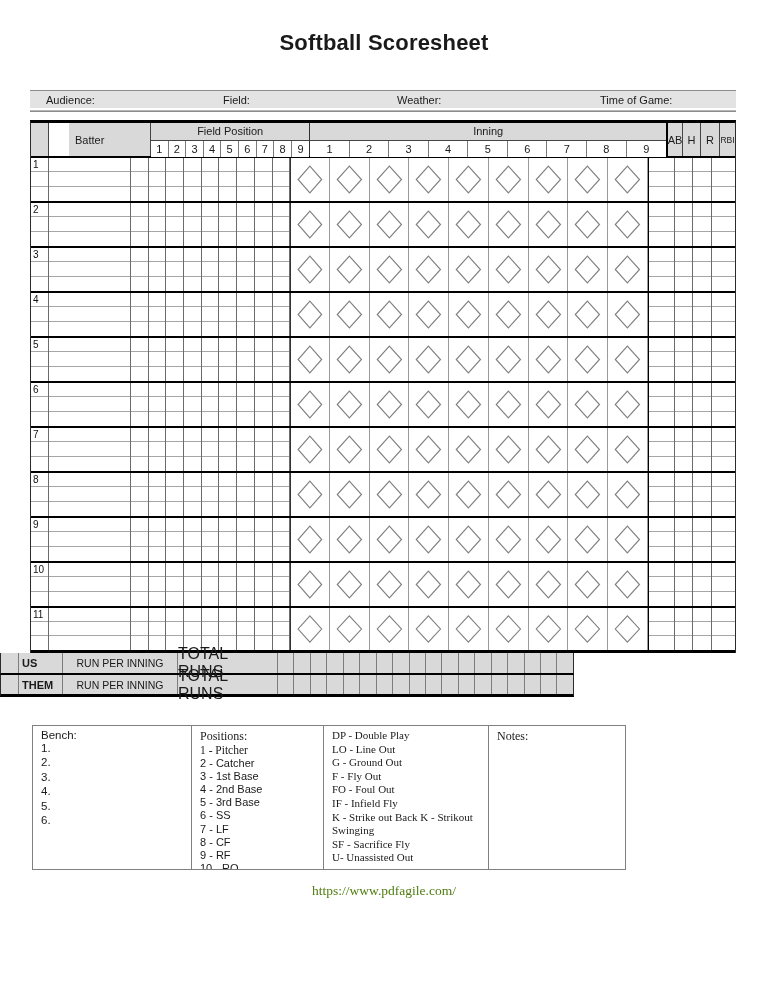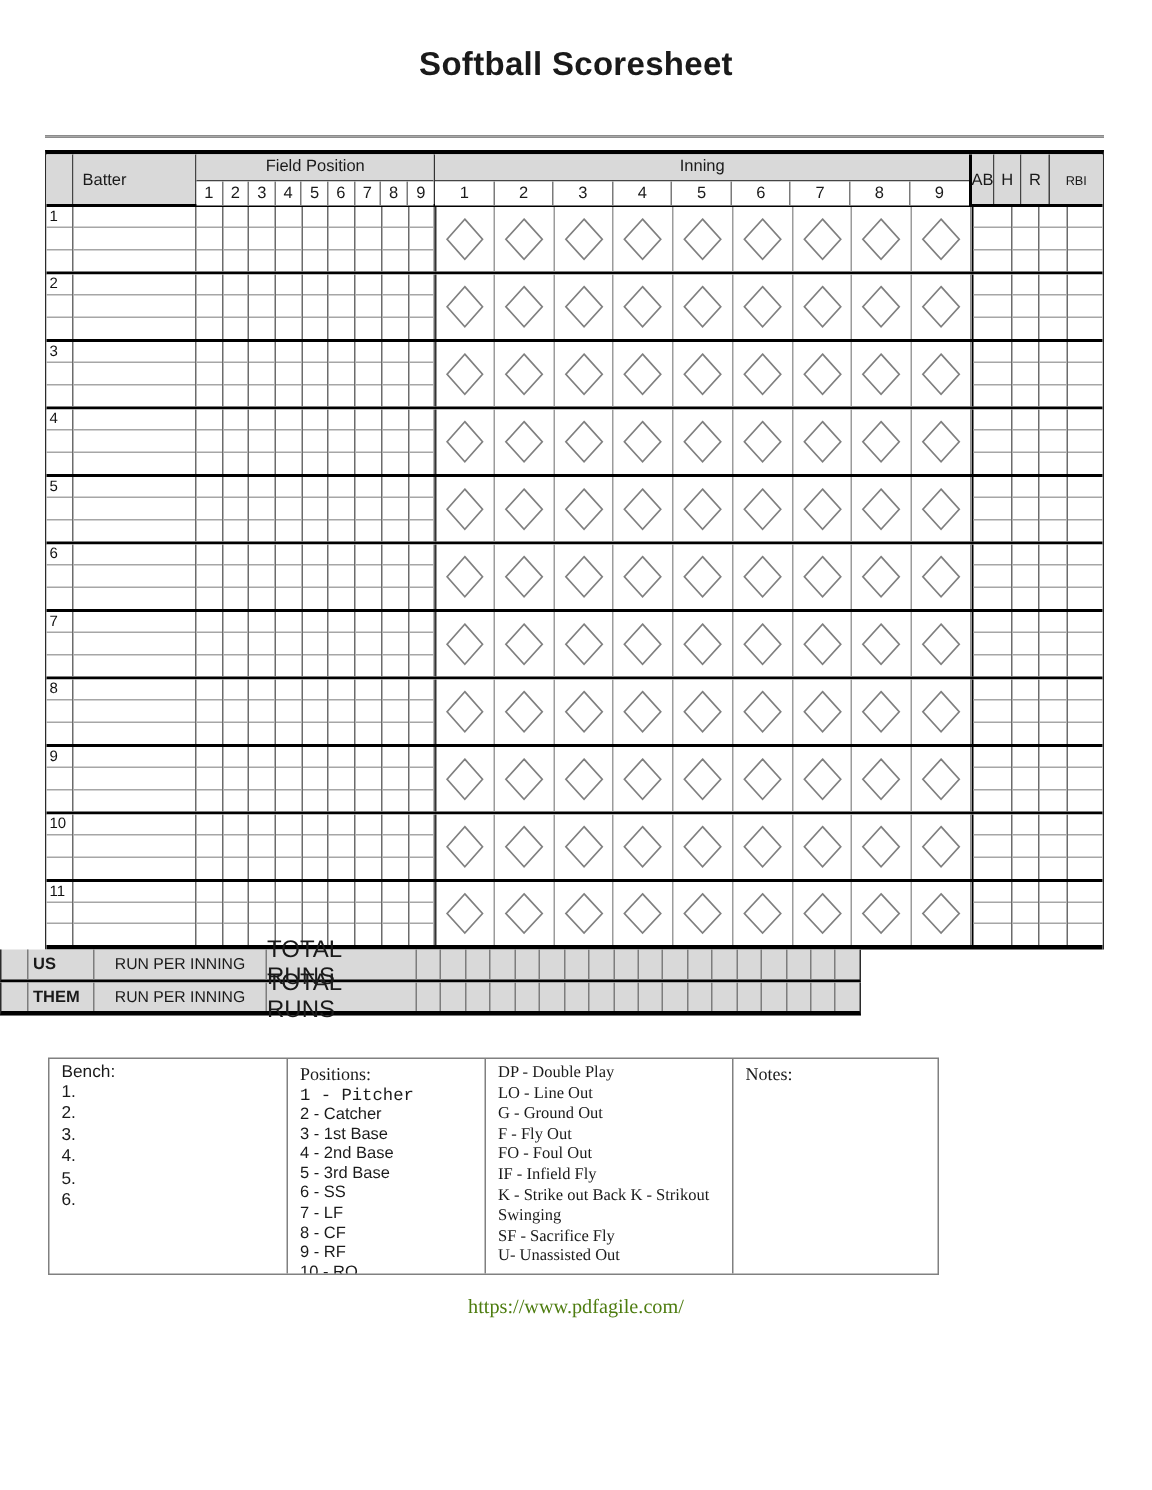--- a/index.html
+++ b/index.html
@@ -29,21 +29,21 @@
   .seg { display: flex; align-items: center; }
   .seg .lbl { padding-left: 16px; font-size: 11px; white-space: nowrap; }
   .seg .fill { flex: 1; height: 100%; }
   .seg.s1 { width: 177px; } .seg.s2 { width: 174px; } .seg.s3 { width: 203px; } .seg.s4 { flex: 1; }
   .seg.s3w { flex: 1; }
 
   
   .score-table { width: 706px; margin: 8px 0 0 30px; border-left: 1.5px solid #2b2b2b; border-right: 1.5px solid #2b2b2b; border-top: 3px solid #000; }
   .thead { display: flex; height: 35px; border-bottom: 2.5px solid #000; background: #fff; }
   .h-num { width: 18px; background: var(--gray); border-right: 1px solid var(--hdrline); }
-  .h-batter { width: 82px; background: var(--gray); border-right: 1px solid var(--hdrline); display: flex; align-items: center; padding-left: 6px; font-size: 11px; }
+  .h-batter { width: 82px; background: var(--gray); border-right: 1px solid var(--hdrline); display: flex; align-items: center; padding-left: 6px; font-size: 11px; margin-left: 20px; }
   .h-group { display: flex; flex-direction: column; }
   .h-group.fpg { width: calc(var(--fpw) * 9); border-right: 1.5px solid #333; }
   .h-group.inng { width: calc(var(--innw) * 9); border-right: 2px solid #000; }
   .glabel { height: 18px; background: var(--gray); border-bottom: 1px solid var(--hdrline); text-align: center; font-size: 11px; line-height: 17px; }
   .nrow { display: flex; flex: 1; background: #fff; }
   .hcell { text-align: center; font-size: 11px; line-height: 16px; border-right: 1px solid #7a7a7a; }
   .hcell:last-child { border-right: none; }
   .hcell.fp { width: var(--fpw); }
   .hcell.inn { width: var(--innw); }
   .h-stat { background: var(--gray); border-right: 1px solid var(--hdrline); display: flex; align-items: center; justify-content: center; font-size: 11px; }
@@ -79,32 +79,50 @@
   .lcol { border-right: 1px solid #808080; padding: 3px 8px 0 8px; overflow: hidden; }
   .lcol:last-child { border-right: none; }
   .lcol.bench { width: 159px; }
   .lcol.positions { width: 132px; }
   .lcol.abbrev { width: 165px; font-family: Liberation Serif, serif; }
   .lcol.notes { flex: 1; }
   .lcol .heading { font-size: 11.5px; }
   .lcol.positions .heading, .lcol.notes .heading { font-family: "Liberation Serif", serif; font-size: 12px; }
   .bench-list .line { font-size: 11.5px; line-height: 14.4px; }
   .positions-list .line { font-size: 11px; line-height: 13.1px; }
-  .positions-list .line:first-child { font-family: Liberation Mono, monospace; font-size: 11.5px; }
+  .positions-list .line:first-child { font-family: Liberation Serif, serif; font-size: 11.5px; }
   .abbrev-list .line { font-size: 11px; line-height: 13.6px; }
 
   
   .footer { margin-top: 13px; text-align: center; font-family: "Liberation Serif", serif; font-size: 13.5px; color: #4d7c0f; }
 </style>
 </head>
 <body>
 
 <div class="title">Softball Scoresheet</div>
 
 <div class="info-bar">
+  <div class="info-row first">
+    <div class="seg s1">
+      <span class="lbl">Audience:</span>
+      <span class="fill"></span>
+    </div>
+    <div class="seg s2">
+      <span class="lbl">Field:</span>
+      <span class="fill"></span>
+    </div>
+    <div class="seg s3">
+      <span class="lbl">Weather:</span>
+      <span class="fill"></span>
+    </div>
+    <div class="seg s4">
+      <span class="lbl">Time of Game:</span>
+      <span class="fill"></span>
+    </div>
+  </div>
 </div>
 
 <div class="score-table">
   <div class="thead">
     <div class="h-num"></div>
     <div class="h-batter">Batter</div>
     <div class="h-group fpg">
       <div class="glabel">Field Position</div>
       <div class="nrow">
           <div class="hcell fp">1</div>

